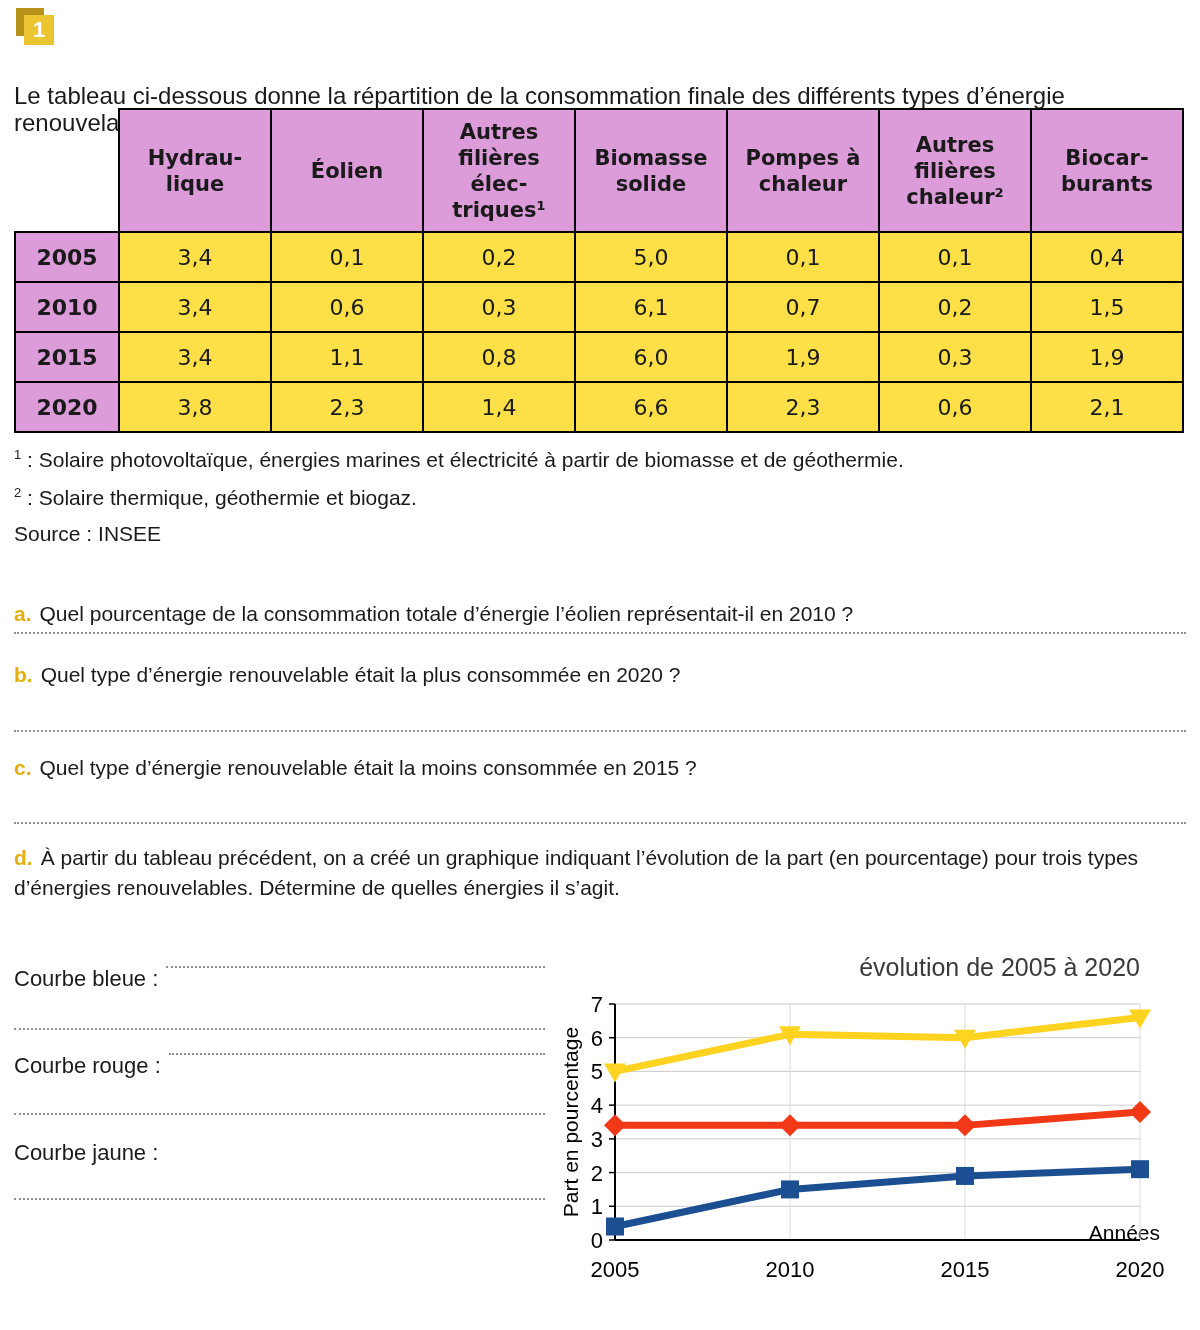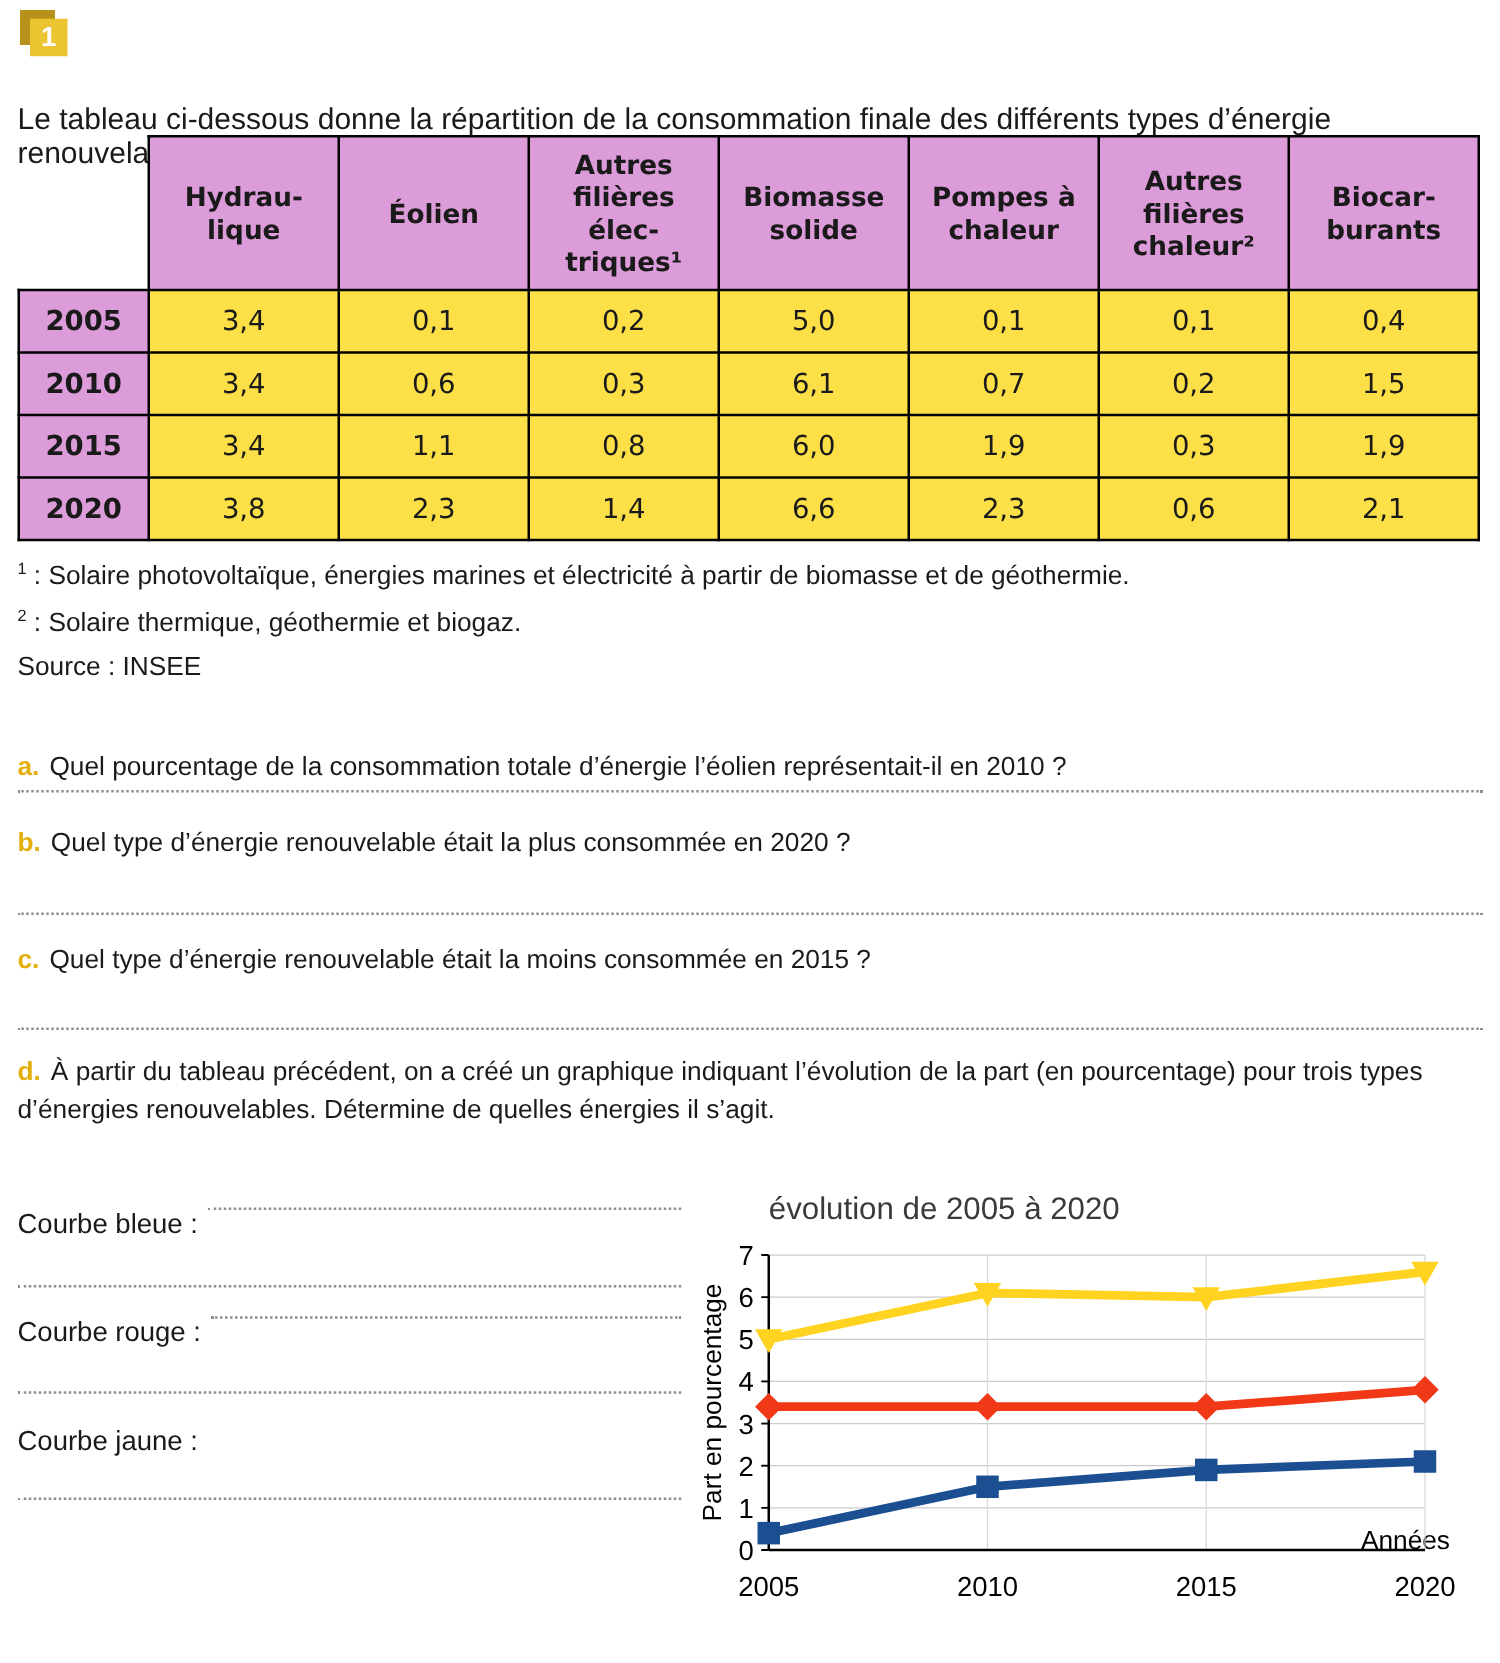--- a/index.html
+++ b/index.html
@@ -35,21 +35,21 @@
   .q{position:absolute;left:14px;width:1180px;font-size:21px;line-height:30px;}
   .q .ltr{color:#e3af0c;font-weight:bold;margin-right:8px;}
   .dotline{position:absolute;left:14px;width:1172px;height:18px;border-bottom:2px dotted #8e8e8e;}
   
   .crow{position:absolute;left:14px;width:531px;display:flex;align-items:flex-start;font-size:22px;}
   .crow .lbl{white-space:nowrap;}
   .crow .dots{flex:1;border-bottom:2px dotted #8e8e8e;margin-left:8px;margin-bottom:4px;}
   .cdot{position:absolute;left:14px;width:531px;height:20px;border-bottom:2px dotted #8e8e8e;}
   
   .chart{position:absolute;left:545px;top:945px;width:655px;height:385px;}
-  .chart-title{position:absolute;left:70px;top:8px;width:525px;text-align:left;
+  .chart-title{position:absolute;left:70px;top:8px;width:525px;text-align:right;
     font-size:25px;color:#3a3a3a;}
   .chart-ylabel{position:absolute;left:-84px;top:165px;width:220px;height:24px;text-align:center;
     font-size:21px;color:#000;transform:rotate(-90deg);}
   .chart-xlabel{position:absolute;right:40px;top:276px;font-size:21px;color:#000;}
   #chart-svg{position:absolute;left:0;top:0;}
 </style>
 </head>
 <body>
 
 <div id="page">

